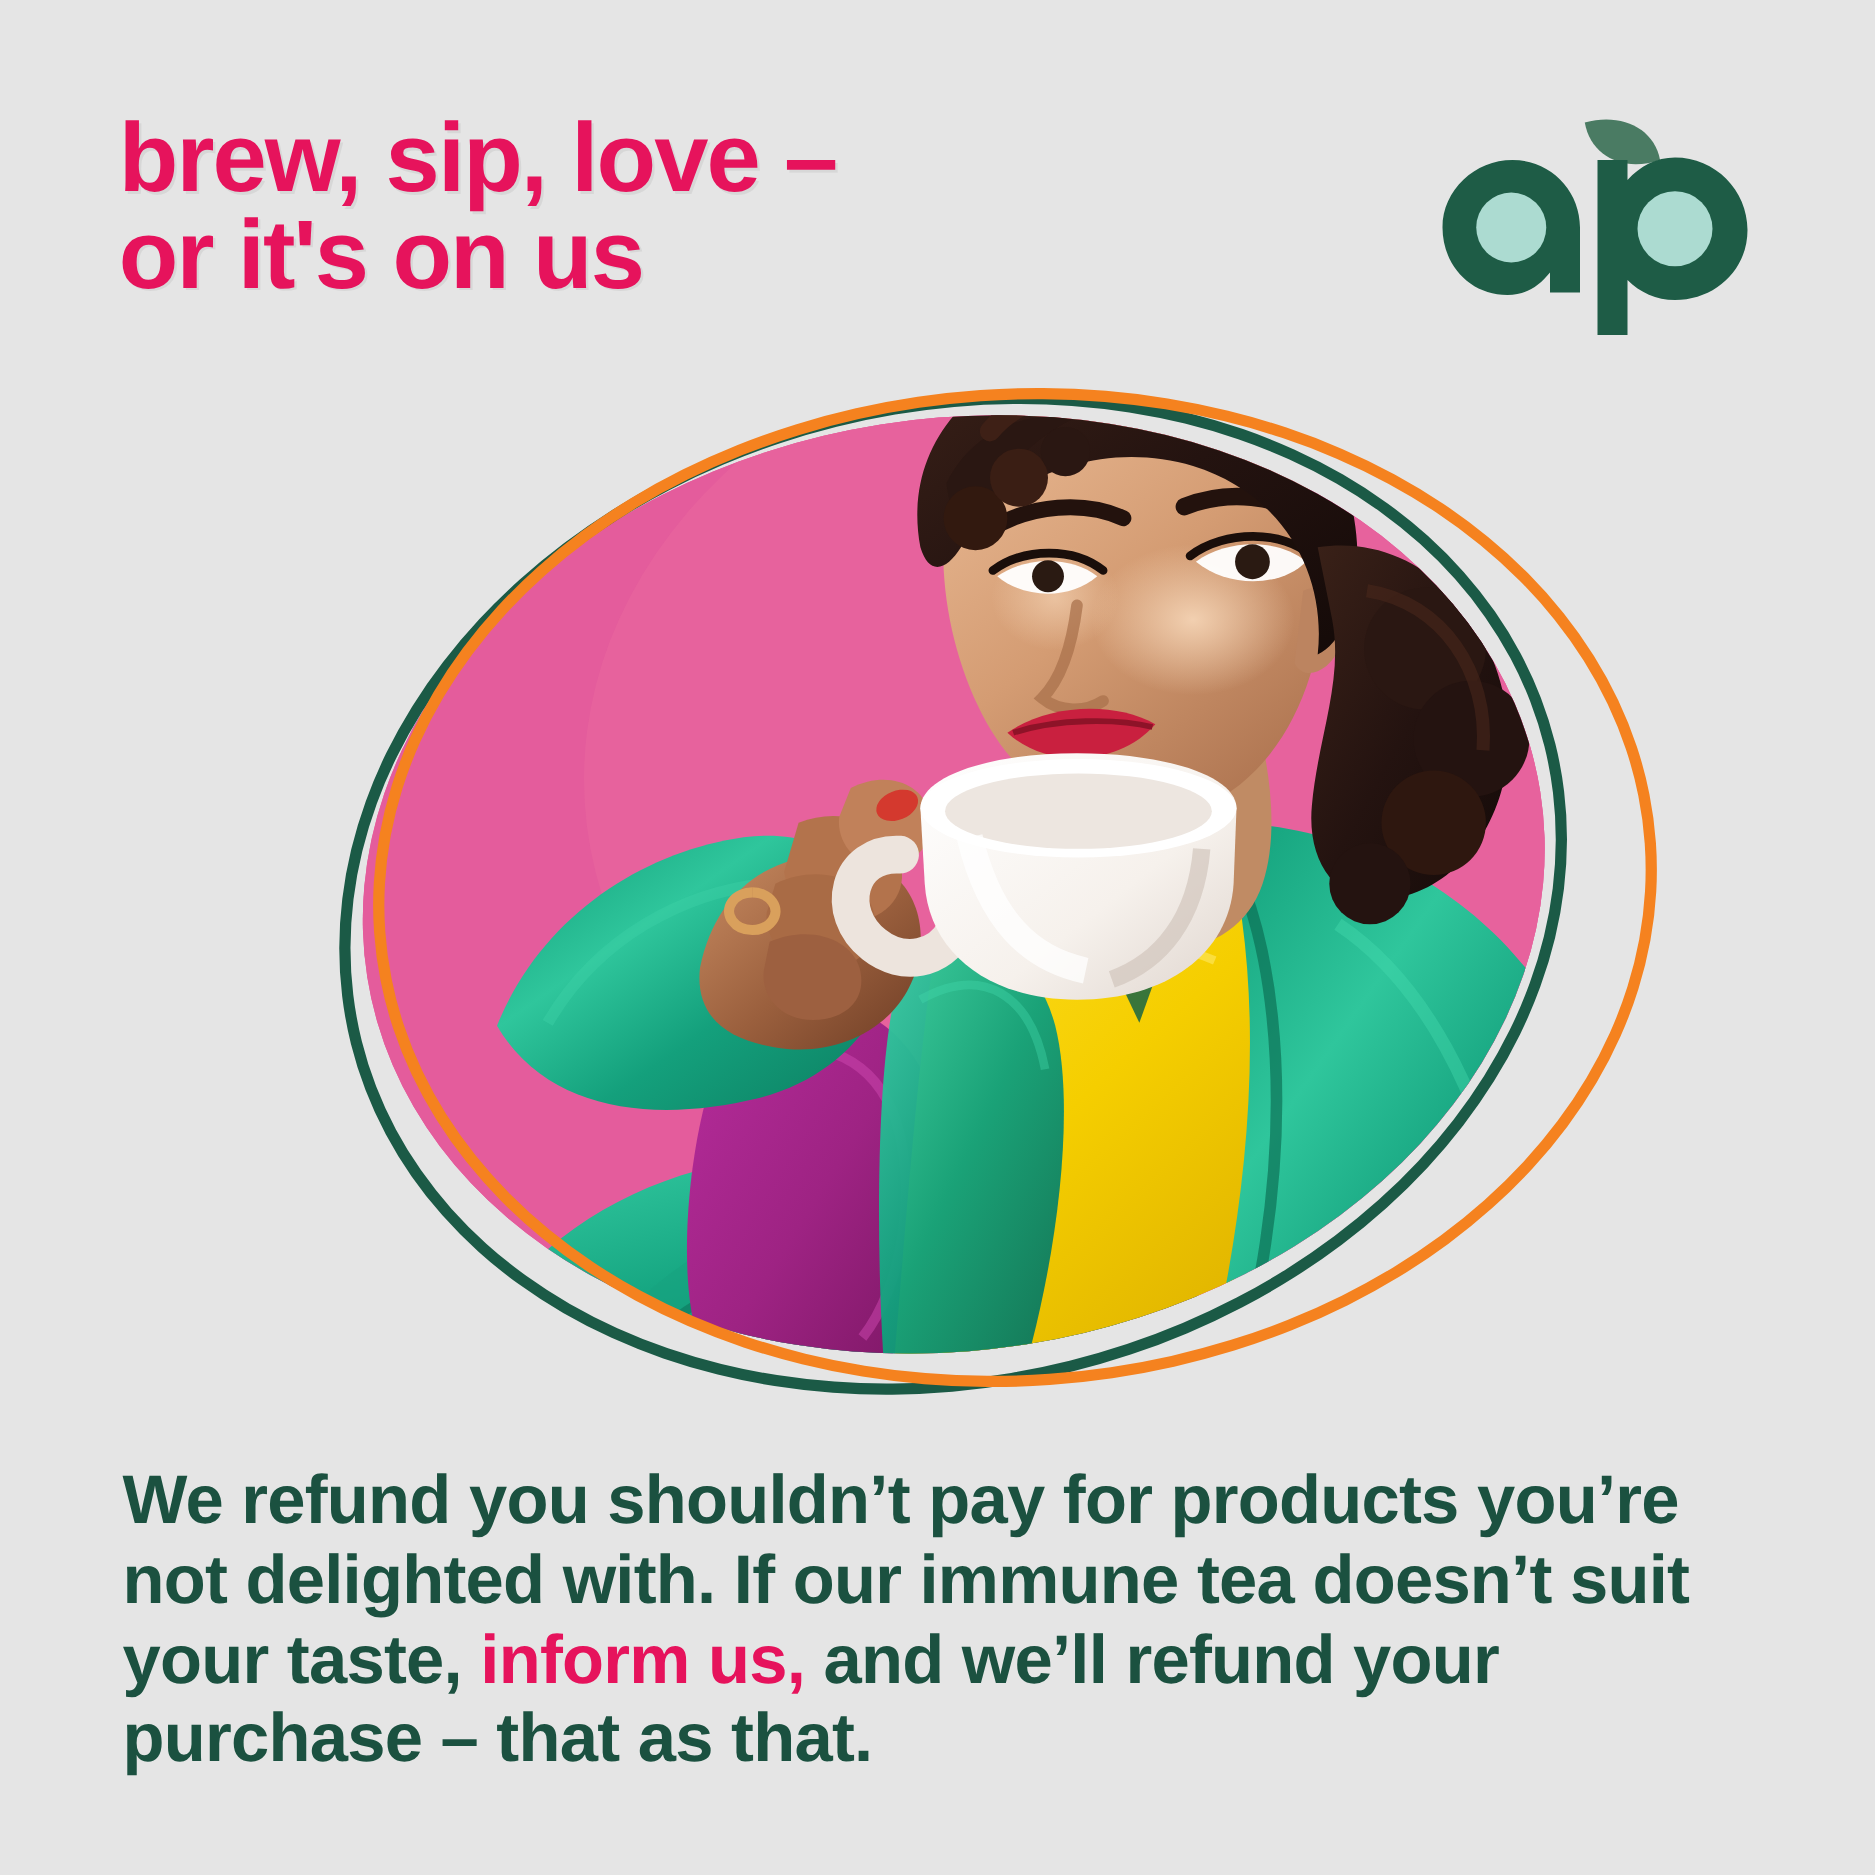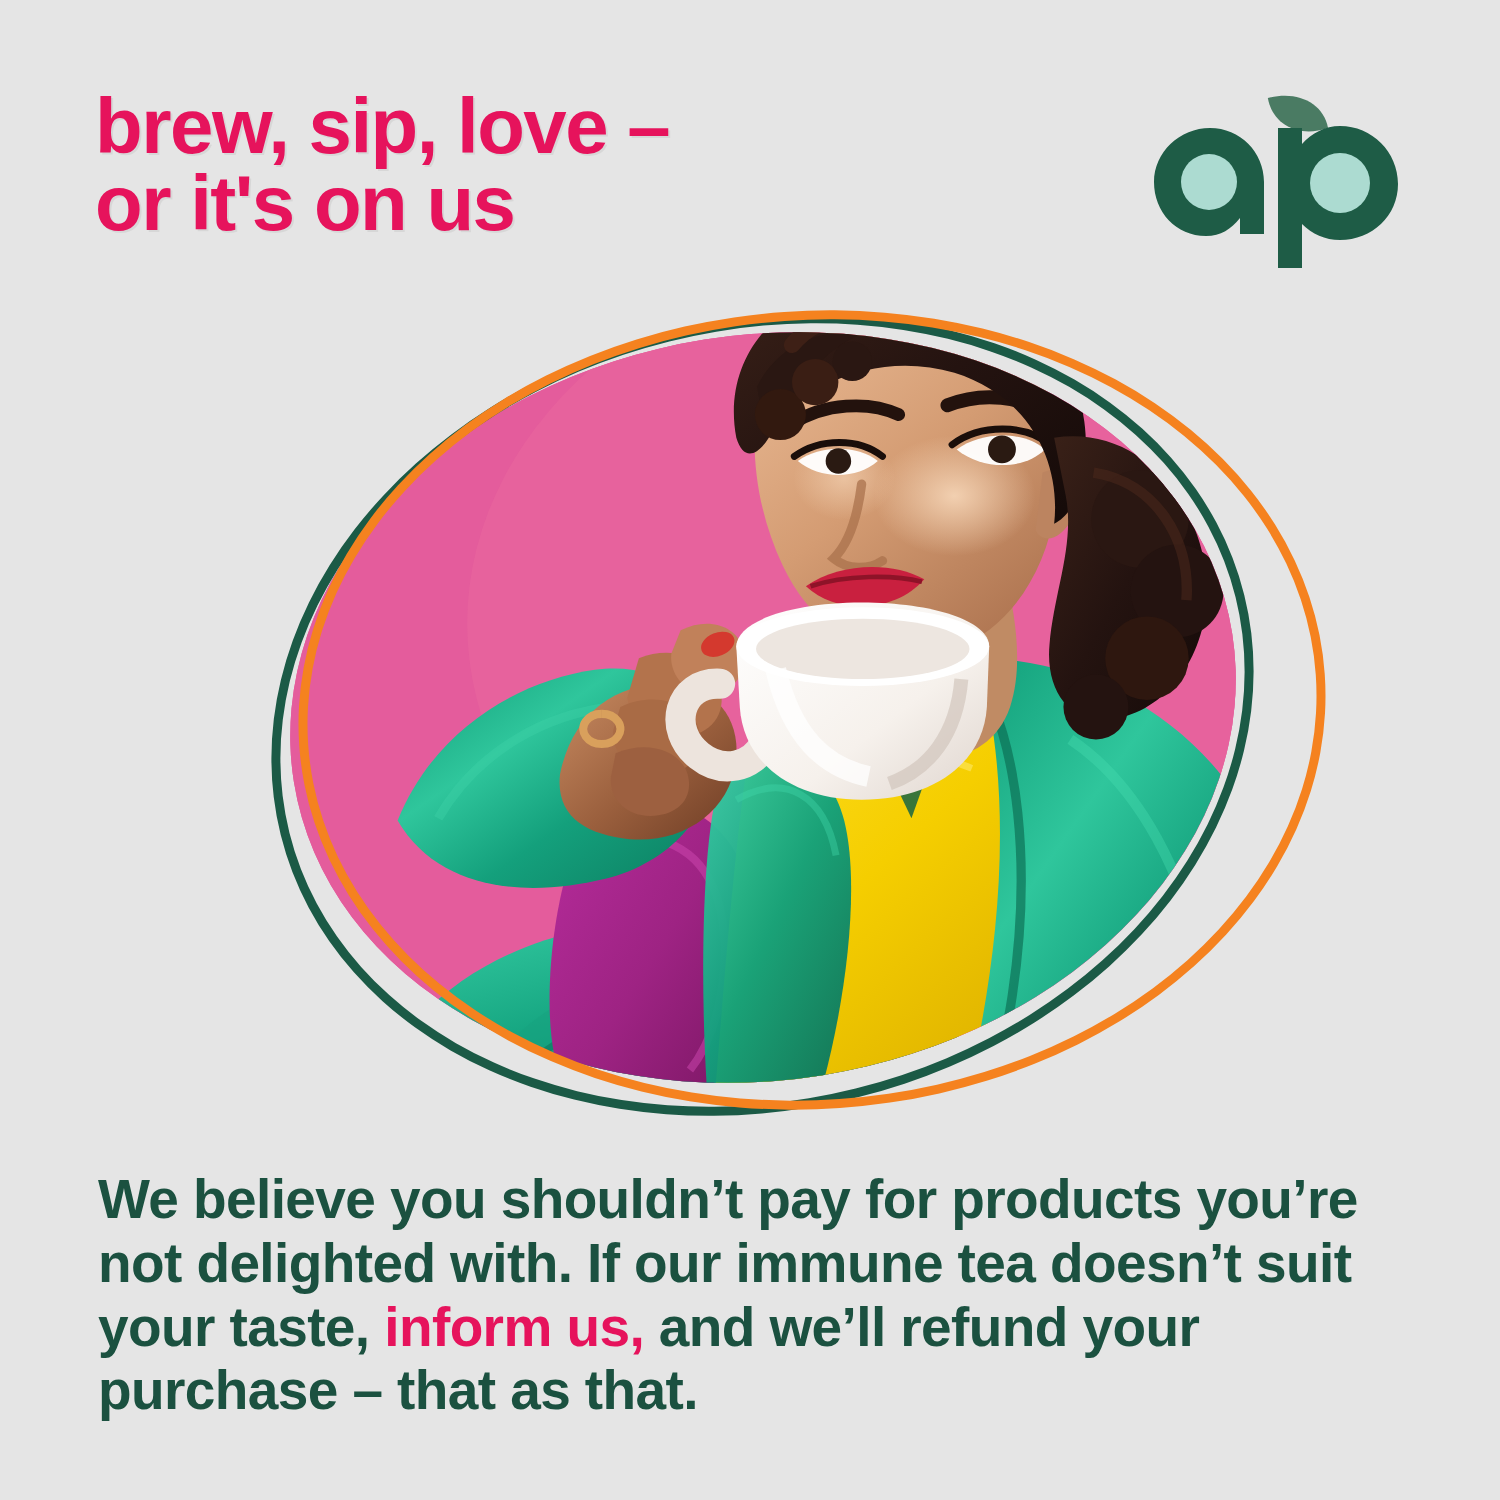--- a/index.html
+++ b/index.html
@@ -316,15 +316,15 @@
           <path d="M486 340 C500 398 528 424 566 432" stroke="#FFFFFF" stroke-width="18" fill="none" opacity="0.75"></path>
           <path d="M646 348 C642 396 618 426 584 438" stroke="#CFC3BA" stroke-width="12" fill="none" opacity="0.65"></path>
         </svg>
       </div>
     </div>
 
     <div class="ring ring-green"></div>
     <div class="ring ring-orange"></div>
   </div>
 
-  <p class="body-copy"><span>We believe you shouldn’t pay for products you’re not delighted with. If our immune tea doesn’t suit your taste, </span><span class="hl">inform us,</span><span> and we’ll refund your purchase – that as that.</span></p>
+  <p class="body-copy"><span>We refund you shouldn’t pay for products you’re not delighted with. If our immune tea doesn’t suit your taste, </span><span class="hl">inform us,</span><span> and we’ll refund your purchase – that as that.</span></p>
 
 </div>
 
 </body></html>

